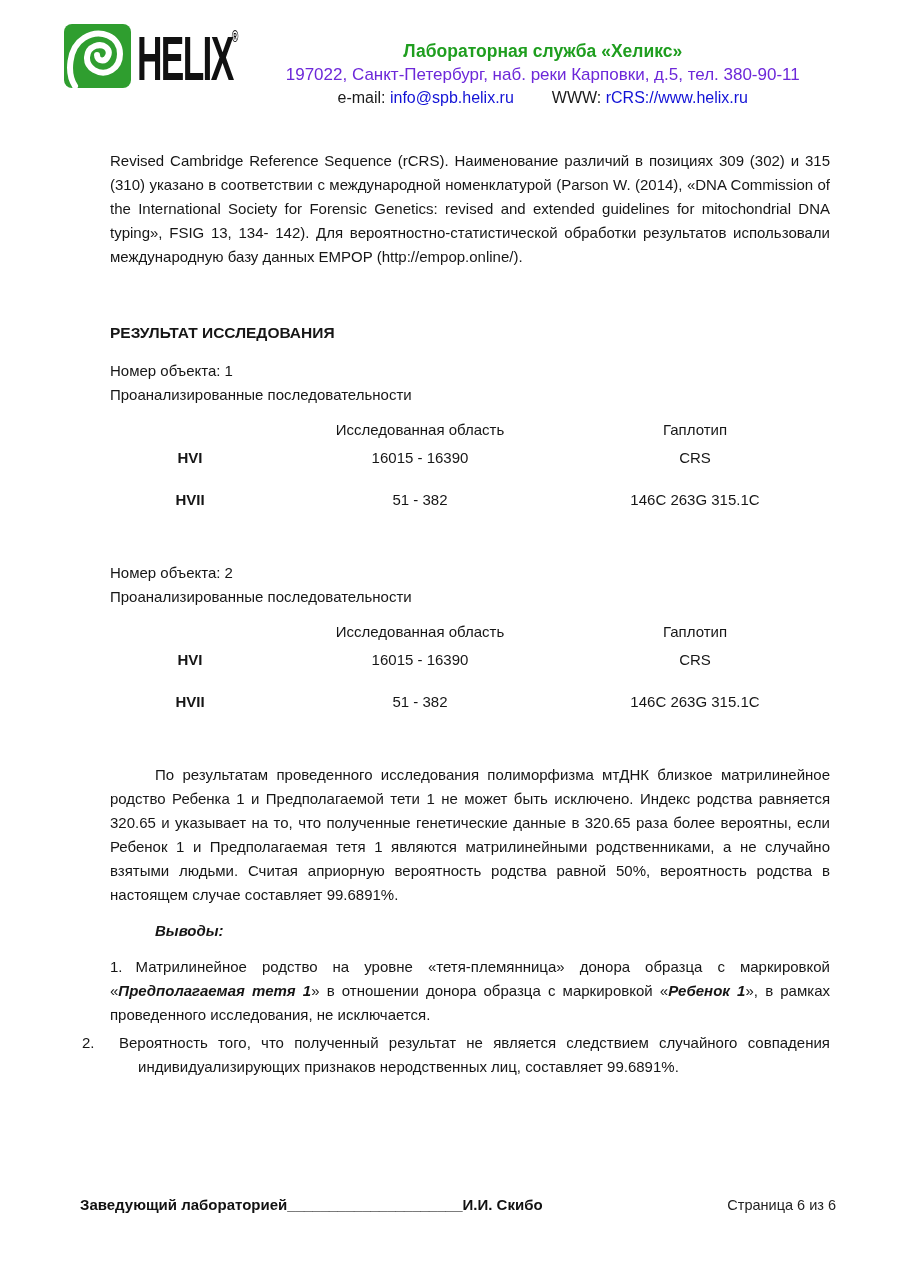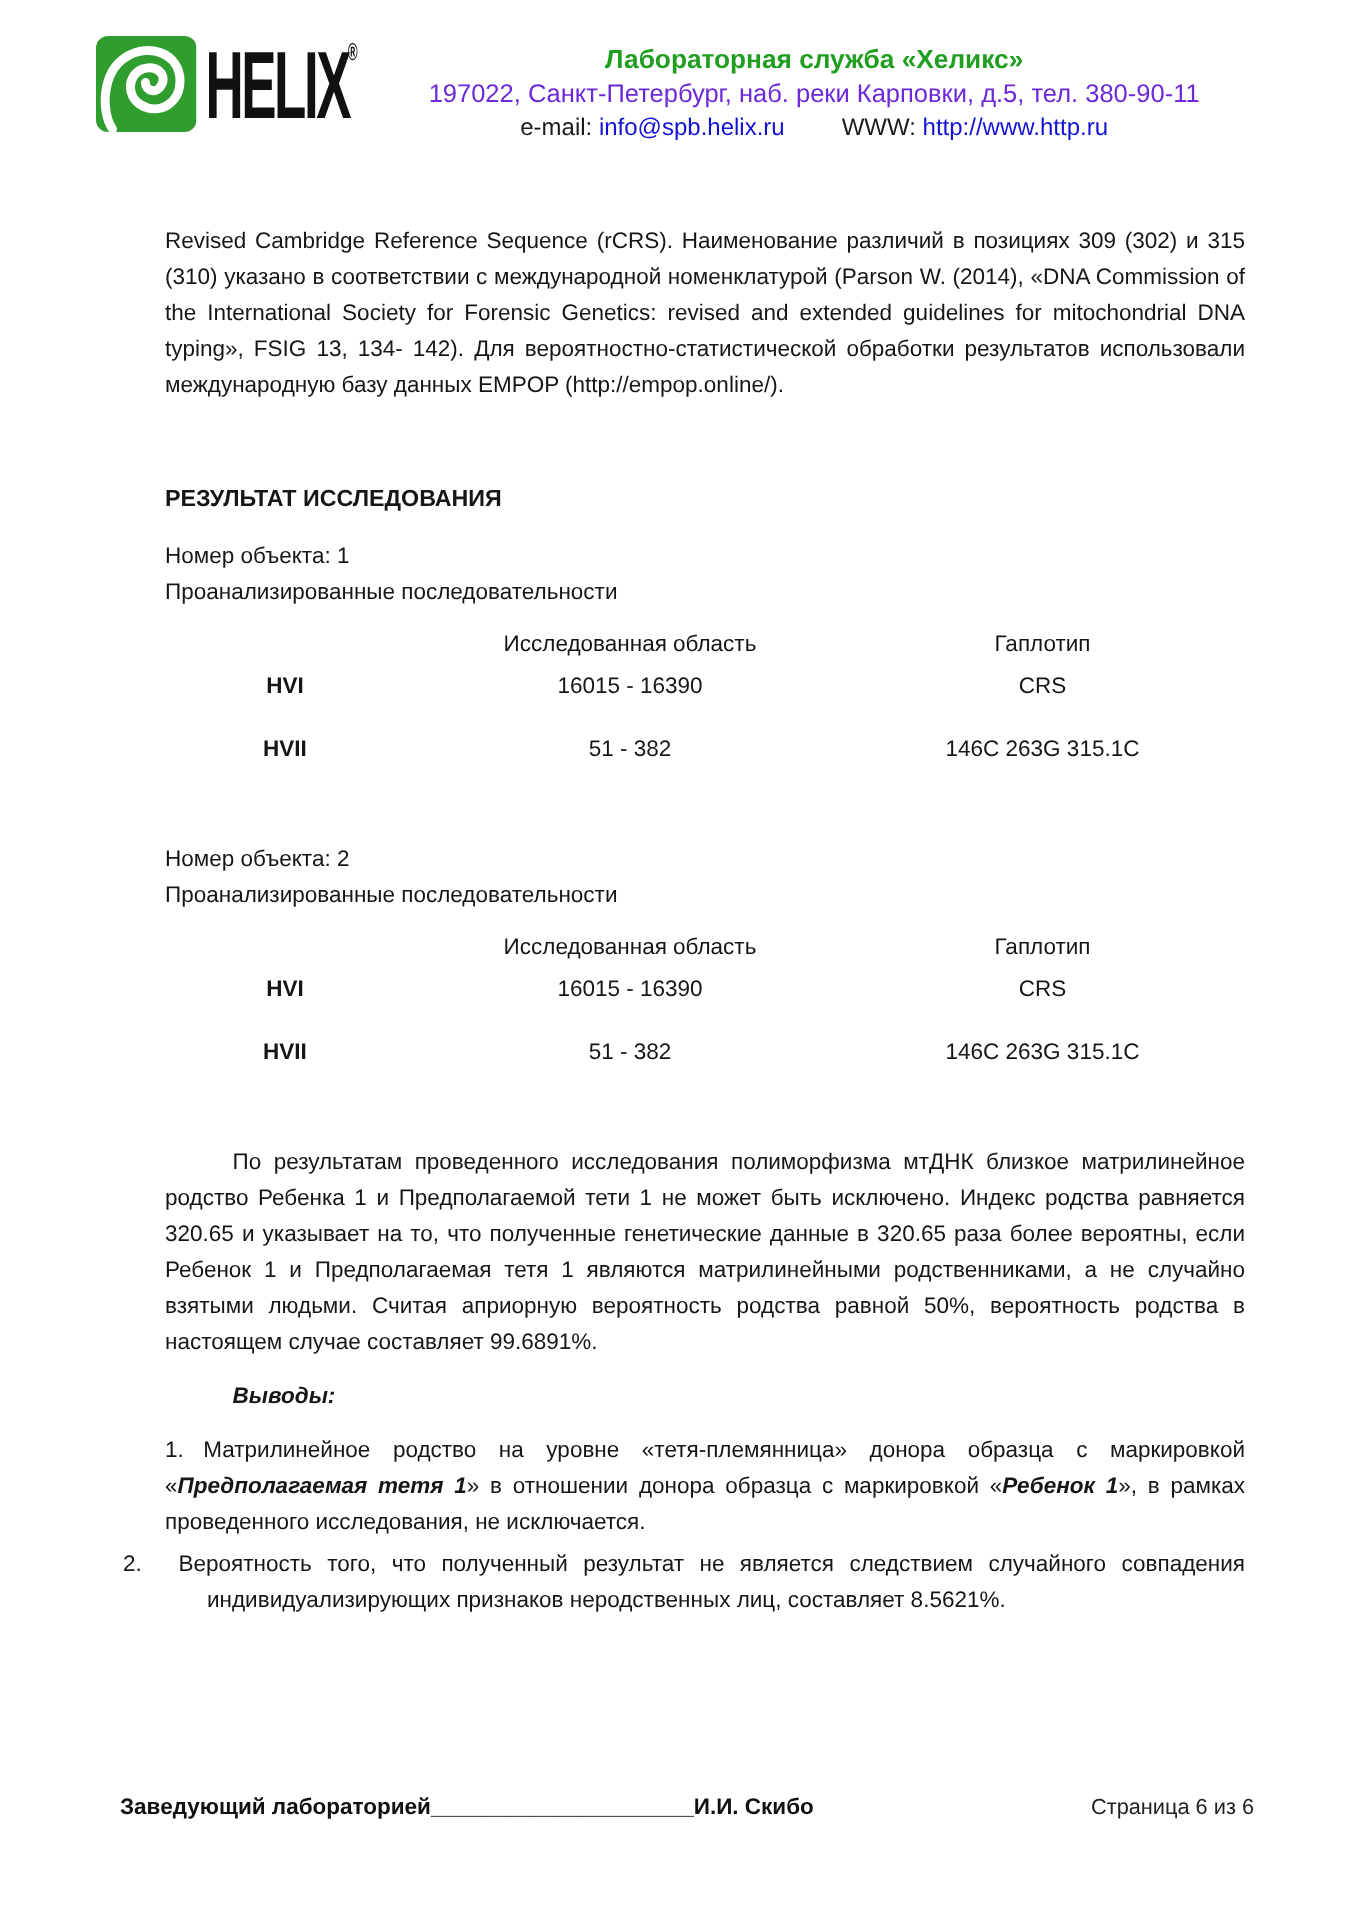--- a/index.html
+++ b/index.html
@@ -25,21 +25,21 @@
   .logo-word{
     font-weight:bold;color:#111;
     font-size:43px;line-height:1;
     letter-spacing:-2px;
     transform:scale(0.82,1.48);
     transform-origin:left top;
     display:inline-block;
     margin-left:6px;margin-top:3px;
   }
   .logo-reg{font-size:11px;font-weight:bold;color:#111;vertical-align:top;position:relative;top:1px;left:-1px;}
-  .header-text{margin-left:26px;margin-top:4px;}
+  .header-text{margin-left:26px;margin-top:16px;}
   .org-name{color:var(--brand-green);font-weight:bold;font-size:17.5px;line-height:23px;}
   .org-address{color:#6d28d9;font-size:17px;line-height:23px;}
   .org-contacts{font-size:16px;line-height:23px;color:#1b1b1b;}
   .org-contacts .lnk{color:var(--link-blue);text-decoration:none;cursor:pointer;}
   .www-label{margin-left:38px;}
 
   
   .content{position:absolute;left:110px;top:118px;width:720px;font-size:15px;line-height:24px;margin-top:31px;}
   .para{margin:0;text-align:justify;}
   .results-heading{margin:52px 0 0 0;font-weight:bold;font-size:15.5px;line-height:24px;}
@@ -81,21 +81,21 @@
       <svg class="logo-mark" viewBox="0 0 67 64" aria-hidden="true">
         <rect x="0" y="0" width="67" height="64" rx="8" fill="#2f9e2f"></rect>
         <path d="M11 62 C 3 50, 4 24, 20 14 C 36 4, 56 12, 56 30 C 56 45, 42 53, 30 46 C 20 40, 21 26, 31 22 C 40 19, 47 25, 44 32 C 41 39, 33 37, 33 31" fill="none" stroke="#ffffff" stroke-width="6" stroke-linecap="round"></path>
       </svg>
       <span class="logo-word"><span>HELIX</span><span class="logo-reg">®</span></span>
     </div>
     <div class="header-text">
       <div class="org-name">Лабораторная служба «Хеликс»</div>
       <div class="org-address">197022, Санкт-Петербург, наб. реки Карповки, д.5, тел. 380-90-11</div>
       <div class="org-contacts">
-        <span>e-mail: </span><span class="lnk">info@spb.helix.ru</span><span class="www-label">WWW: </span><span class="lnk">http://www.http.ru</span>
+        <span>e-mail: </span><span class="lnk">info@spb.helix.ru</span><span class="www-label">WWW: </span><span class="lnk">rCRS://www.helix.ru</span>
       </div>
     </div>
   </div>
 
   <div class="content">
 
     <p class="para">Revised Cambridge Reference Sequence (rCRS). Наименование различий в позициях 309 (302) и 315 (310) указано в соответствии с международной номенклатурой (Parson W. (2014), «DNA Commission of the International Society for Forensic Genetics: revised and extended guidelines for mitochondrial DNA typing», FSIG 13, 134- 142). Для вероятностно-статистической обработки результатов использовали международную базу данных EMPOP (http://empop.online/).</p>
 
     <div class="results-heading">РЕЗУЛЬТАТ ИССЛЕДОВАНИЯ</div>
 
@@ -142,21 +142,21 @@
         </div>
       </div>
     </div>
 
     <p class="para summary">По результатам проведенного исследования полиморфизма мтДНК близкое матрилинейное родство Ребенка 1 и Предполагаемой тети 1 не может быть исключено. Индекс родства равняется 320.65 и указывает на то, что полученные генетические данные в 320.65 раза более вероятны, если Ребенок 1 и Предполагаемая тетя 1 являются матрилинейными родственниками, а не случайно взятыми людьми. Считая априорную вероятность родства равной 50%, вероятность родства в настоящем случае составляет 99.6891%.</p>
 
     <div class="conclusions-heading">Выводы:</div>
 
     <p class="para list-item"><span class="num">1.</span><span>Матрилинейное родство на уровне «тетя-племянница» донора образца с маркировкой «</span><span class="bi">Предполагаемая тетя 1</span><span>» в отношении донора образца с маркировкой «</span><span class="bi">Ребенок 1</span><span>», в рамках проведенного исследования, не исключается.</span></p>
 
-    <p class="para list-item list-item-2"><span class="num">2.</span><span>Вероятность того, что полученный результат не является следствием случайного совпадения индивидуализирующих признаков неродственных лиц, составляет 8.5621%.</span></p>
+    <p class="para list-item list-item-2"><span class="num">2.</span><span>Вероятность того, что полученный результат не является следствием случайного совпадения индивидуализирующих признаков неродственных лиц, составляет 99.6891%.</span></p>
 
   </div>
 
   <div class="footer">
     <div class="footer-sign"><span>Заведующий лабораторией</span><span>_____________________</span><span>И.И. Скибо</span></div>
     <div class="footer-page">Страница 6 из 6</div>
   </div>
 
 </div>
 

